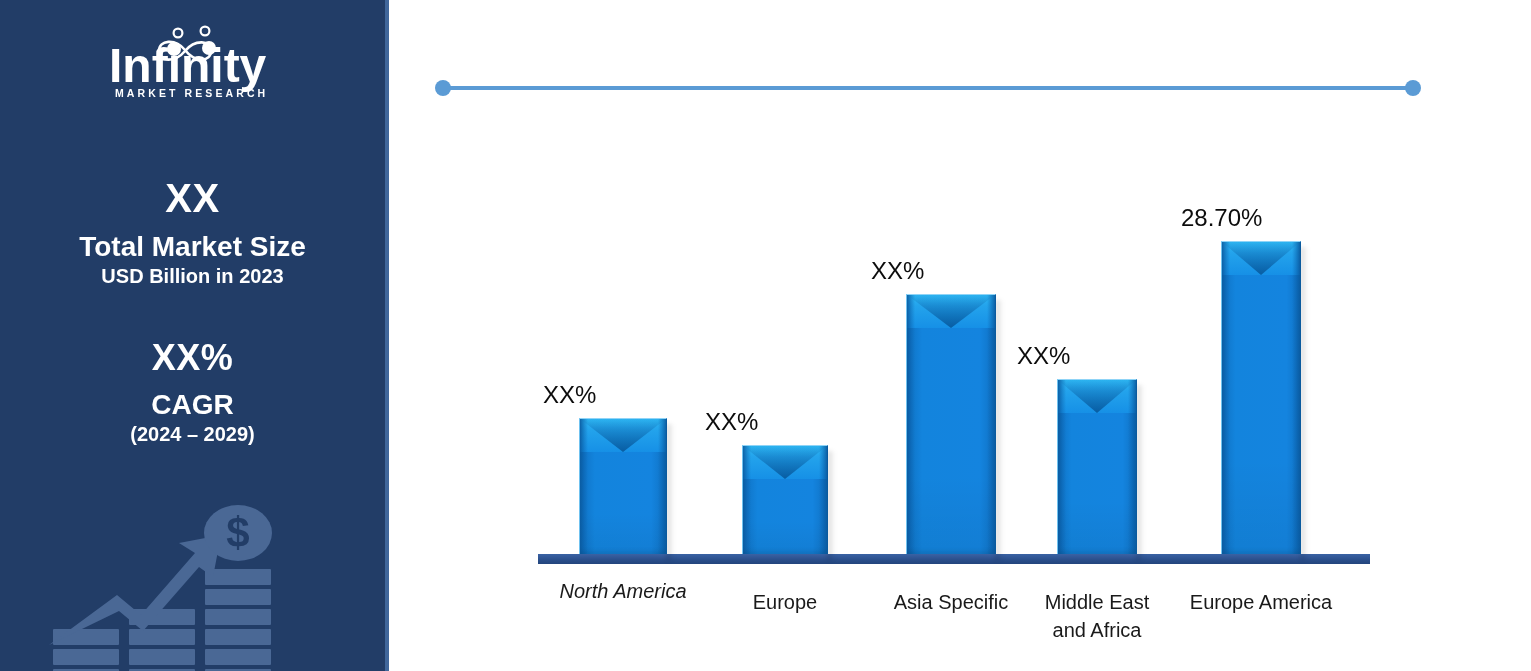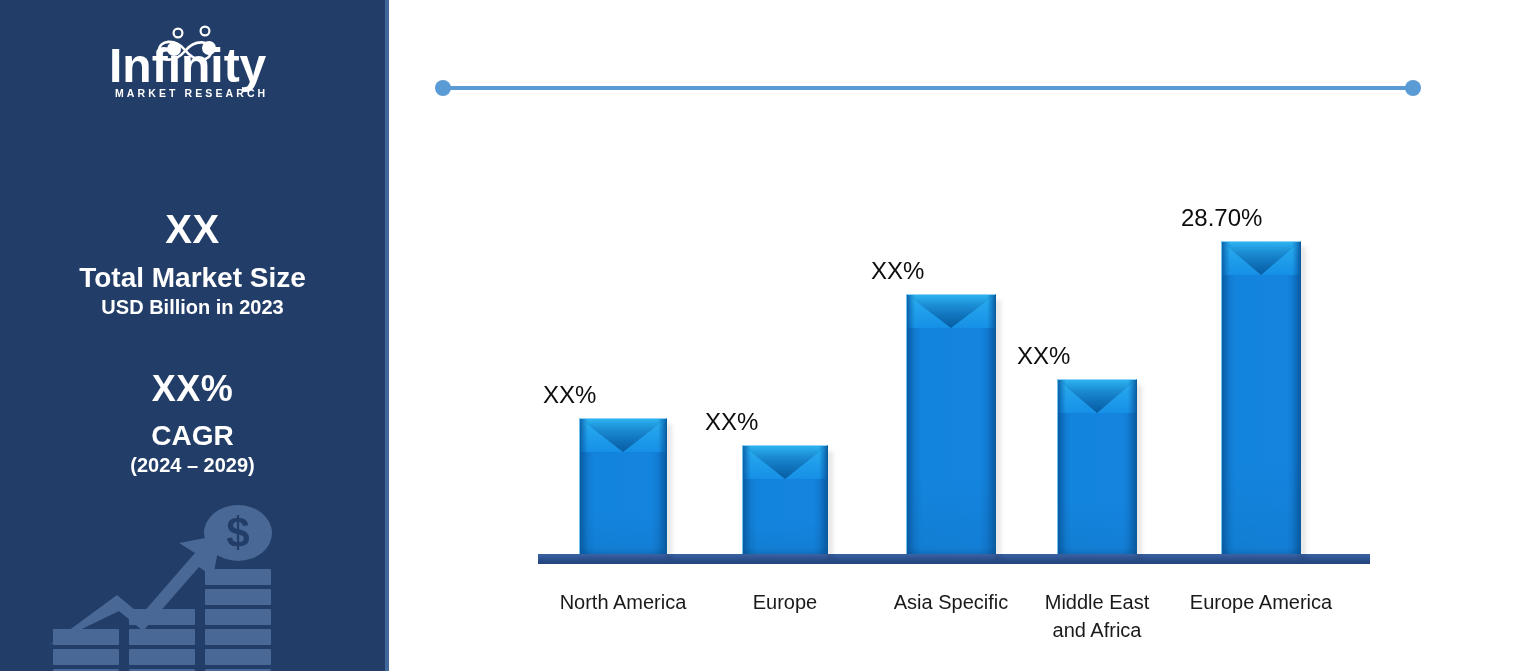--- a/index.html
+++ b/index.html
@@ -19,21 +19,21 @@
   .sidebar-edge {
     position:absolute; left:385px; top:0; width:4px; height:671px;
     background:#41679B;
   }
   .logo-wrap {
     position:absolute; left:0; top:22px; width:385px; height:82px;
     display:flex; align-items:center; justify-content:center;
   }
   .logo-svg { display:block; }
 
-  .stat-block { position:absolute; left:0; width:385px; text-align:center; color:#ffffff;margin-top:31px; }
+  .stat-block { position:absolute; left:0; width:385px; text-align:center; color:#ffffff; }
   .stat-big {
     font-size:40px; font-weight:bold; letter-spacing:0.5px; line-height:1.0;
   }
   .stat-sub {
     font-size:28px; font-weight:bold; line-height:1.22; margin-top:12px;
   }
   .stat-sub2 { font-size:20px; font-weight:bold; line-height:1.22; }
 
   #market-size-block { top:178px; }
   #cagr-block { top:340px; }
@@ -241,21 +241,21 @@
               <div class="bar-top"></div>
               <div class="bar-vee"></div>
               <div class="bar-side-l"></div>
               <div class="bar-side-r"></div>
               <div class="bar-rim"></div>
             </div>
           </div>
           <div class="bar-label" style="left: 792px; width: 160px; top: 94px;">28.70%</div>
         </div>
       <div id="labels-layer">
-          <div class="cat-label" style="left: 159px; width: 150px; top: 478px;">North America</div>
+          <div class="cat-label" style="left: 159px; width: 150px; top: 467px; font-style: italic;">North America</div>
           <div class="cat-label" style="left: 321px; width: 150px; top: 478px;">Europe</div>
           <div class="cat-label" style="left: 487px; width: 150px; top: 478px;">Asia Specific</div>
           <div class="cat-label" style="left: 633px; width: 150px; top: 478px;">Middle East<br>and Africa</div>
           <div class="cat-label" style="left: 797px; width: 150px; top: 478px;">Europe America</div>
         </div>
     </div>
 
   </div>
 </div>
 

